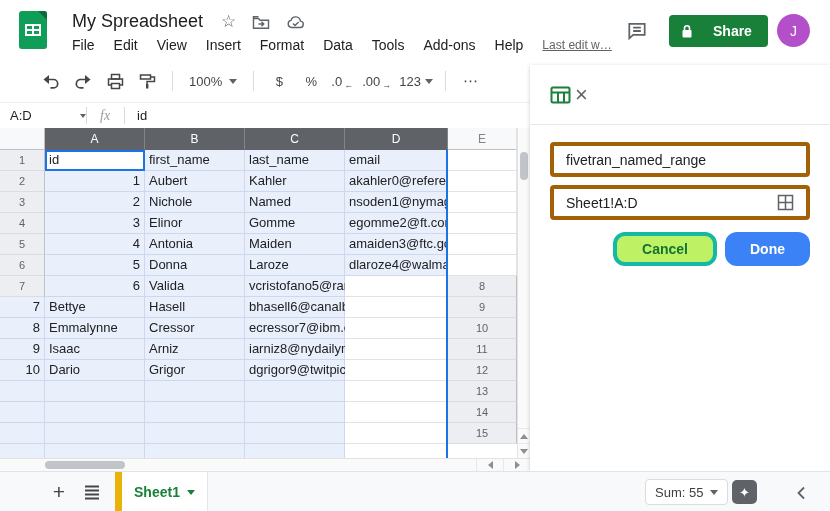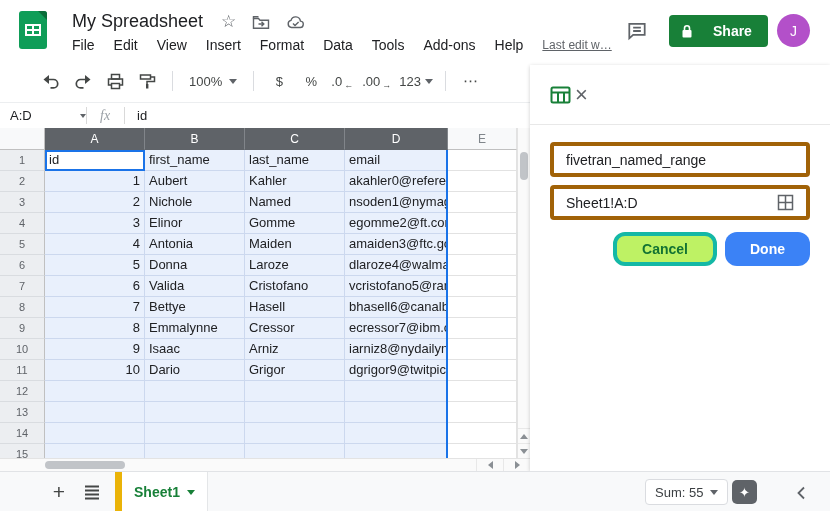--- a/index.html
+++ b/index.html
@@ -282,21 +282,20 @@
         <div class="cell"></div>
         <div class="rowhdr">6</div>
         <div class="cell tint num">5</div>
         <div class="cell tint">Donna</div>
         <div class="cell tint">Laroze</div>
         <div class="cell tint">dlaroze4@walmart.com</div>
         <div class="cell"></div>
         <div class="rowhdr">7</div>
         <div class="cell tint num">6</div>
         <div class="cell tint">Valida</div>
-        <div class="cell tint">Cristofano</div>
         <div class="cell tint">vcristofano5@rambler.ru</div>
         <div class="cell"></div>
         <div class="rowhdr">8</div>
         <div class="cell tint num">7</div>
         <div class="cell tint">Bettye</div>
         <div class="cell tint">Hasell</div>
         <div class="cell tint">bhasell6@canalblog.com</div>
         <div class="cell"></div>
         <div class="rowhdr">9</div>
         <div class="cell tint num">8</div>

